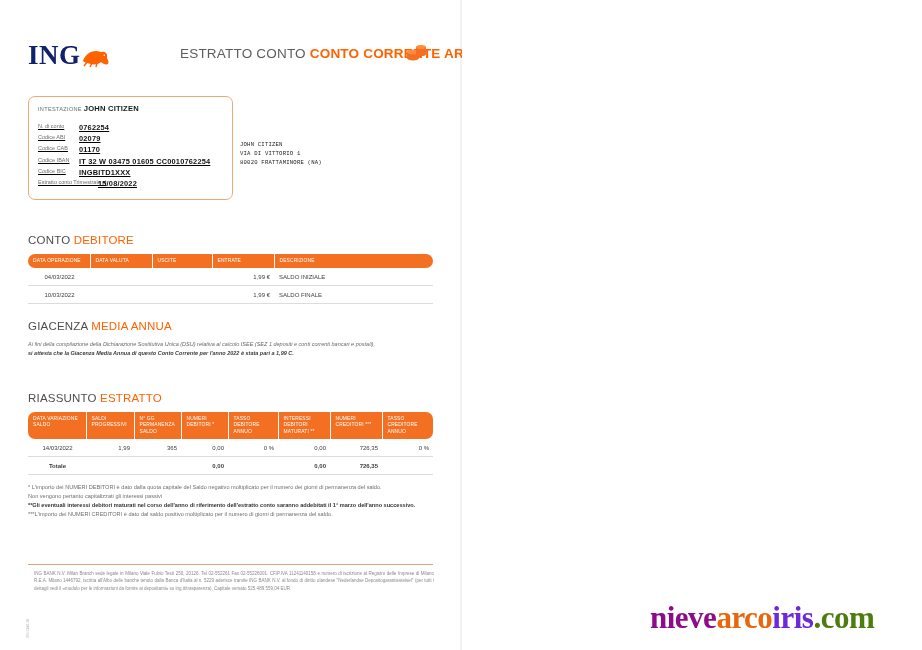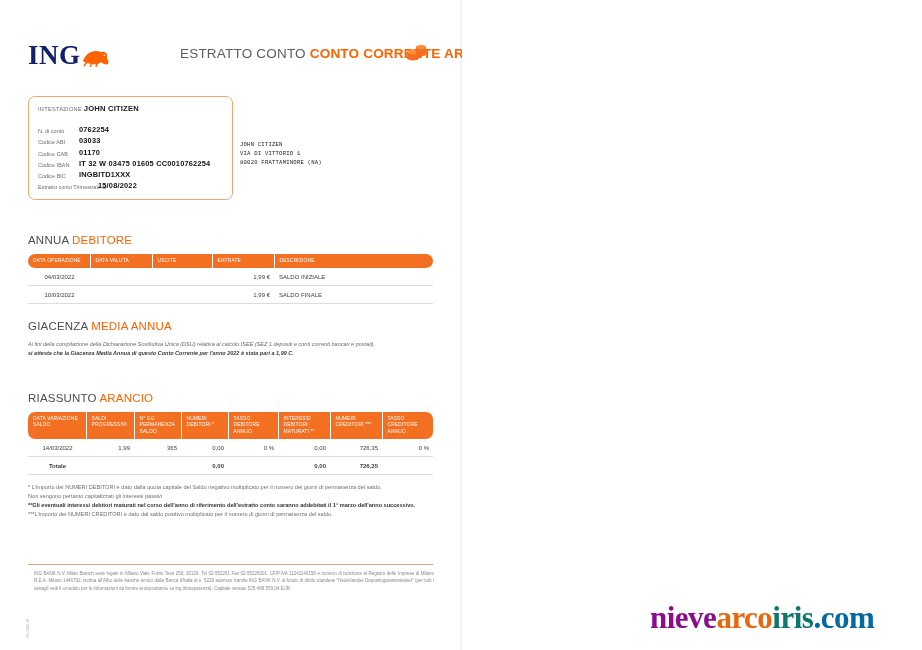--- a/index.html
+++ b/index.html
@@ -27,21 +27,21 @@
   .coins { position:absolute; left:405px; top:40px; }
 
   
   .acct-box {
     position:absolute; left:28px; top:96px; width:205px; height:104px;
     border:1px solid #f0a776; border-radius:7px; background:#fff;
   }
   .acct-head { position:absolute; left:9px; top:7px; font-size:5.6px; color:#6d6d6d; letter-spacing:0.3px; }
   .acct-head b { font-size:7.6px; color:#1a1a1a; letter-spacing:0.2px; }
   .acct-rows { position:absolute; left:9px; top:26px; width:190px; }
-  .acct-row { display:flex; align-items:flex-end; height:11.2px; }
+  .acct-row { display:flex; align-items:flex-start; height:11.2px;text-decoration:underline; }
   .acct-lbl { width:41px; font-size:5.5px; color:#6d6d6d; white-space:nowrap; }
   .acct-val { font-size:7.4px; font-weight:bold; color:#111; letter-spacing:0.2px; white-space:nowrap; }
   .acct-row.last .acct-lbl { width:60px; }
 
   
   .addr {
     position:absolute; left:240px; top:140px;
     font-family:"Liberation Mono", monospace; font-size:5.6px; color:#222; line-height:1.62; letter-spacing:0.2px;
   }
 
@@ -83,21 +83,21 @@
     transform:rotate(-90deg); transform-origin:left top; white-space:nowrap;
   }
 
   
   .wm {
     position:absolute; left:650px; top:600px;
     font-family:"Liberation Serif", serif; font-size:31px; font-weight:bold;
     letter-spacing:-0.5px; white-space:nowrap;
     text-shadow: 1px 1px 0 #ffffff, -1px -1px 0 #ffffff, 1px -1px 0 #fff, -1px 1px 0 #fff;
   }
-  .wm .a { color:#8b0d8b; } .wm .b { color:#e8660c; } .wm .c { color:#0f766e; } .wm .d { color:#0369a1; }
+  .wm .a { color:#8b0d8b; } .wm .b { color:#e8660c; } .wm .c { color:#6d28d9; } .wm .d { color:#4d7c0f; }
 </style>
 </head>
 <body>
 
 <div class="sheet">
 
   <div class="gutter"></div>
 
   <div class="page page-left">
 
@@ -134,21 +134,21 @@
         <span>INTESTAZIONE</span>
         <b>JOHN CITIZEN</b>
       </div>
       <div class="acct-rows">
         <div class="acct-row">
           <span class="acct-lbl">N. di conto</span>
           <span class="acct-val">0762254</span>
         </div>
         <div class="acct-row">
           <span class="acct-lbl">Codice ABI</span>
-          <span class="acct-val">03033</span>
+          <span class="acct-val">02079</span>
         </div>
         <div class="acct-row">
           <span class="acct-lbl">Codice CAB</span>
           <span class="acct-val">01170</span>
         </div>
         <div class="acct-row">
           <span class="acct-lbl">Codice IBAN</span>
           <span class="acct-val">IT 32 W 03475 01605 CC0010762254</span>
         </div>
         <div class="acct-row">
@@ -162,21 +162,21 @@
       </div>
     </div>
 
     <div class="addr">
       <div>JOHN CITIZEN</div>
       <div>VIA DI VITTORIO 1</div>
       <div>80020 FRATTAMINORE (NA)</div>
     </div>
 
     <div class="sec-title" style="left:28px; top:234px;">
-      <span style="color:#4d4d4d">ANNUA</span>
+      <span style="color:#4d4d4d">CONTO</span>
       <span>DEBITORE</span>
     </div>
 
     <table class="tbl" style="left:28px; top:254px; width:405px;">
       <colgroup>
           <col style="width:62px">
           <col style="width:62px">
           <col style="width:60px">
           <col style="width:62px">
           <col style="width:159px">
@@ -212,21 +212,21 @@
       <span style="color:#4d4d4d">GIACENZA</span>
       <span>MEDIA ANNUA</span>
     </div>
     <div class="giac-text">
       <div>Ai fini della compilazione della Dichiarazione Sostitutiva Unica (DSU) relativa al calcolo ISEE (SEZ 1 depositi e conti correnti bancari e postali),</div>
       <b>si attesta che la Giacenza Media Annua di questo Conto Corrente per l'anno 2022 è stata pari a 1,99 C.</b>
     </div>
 
     <div class="sec-title" style="left:28px; top:392px;">
       <span style="color:#4d4d4d">RIASSUNTO</span>
-      <span>ARANCIO</span>
+      <span>ESTRATTO</span>
     </div>
 
     <table class="tbl" style="left:28px; top:412px; width:405px;">
       <colgroup>
           <col style="width:58px">
           <col style="width:48px">
           <col style="width:47px">
           <col style="width:47px">
           <col style="width:50px">
           <col style="width:52px">

